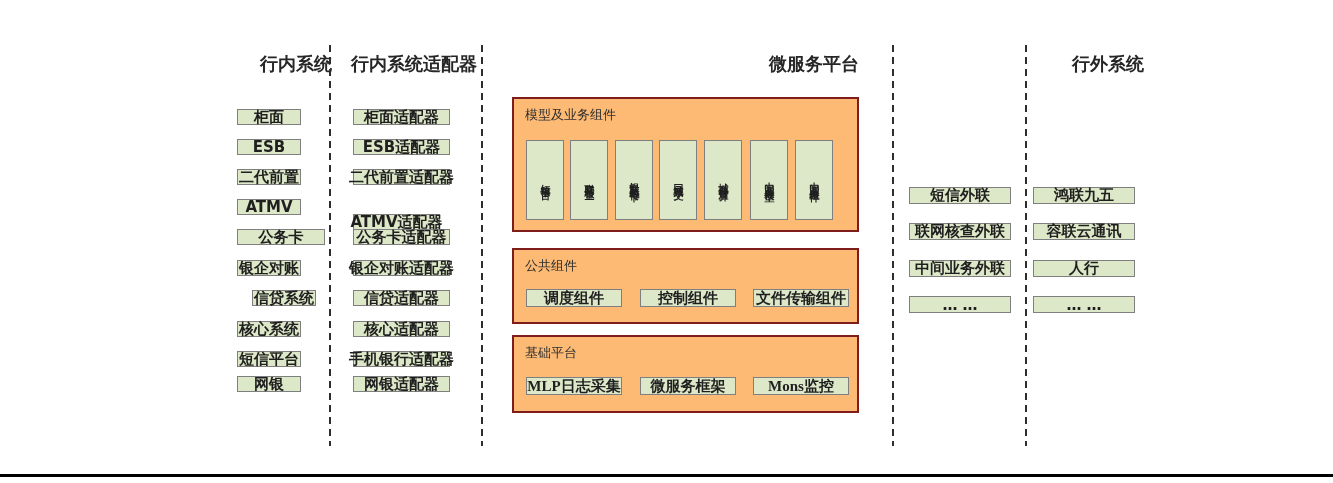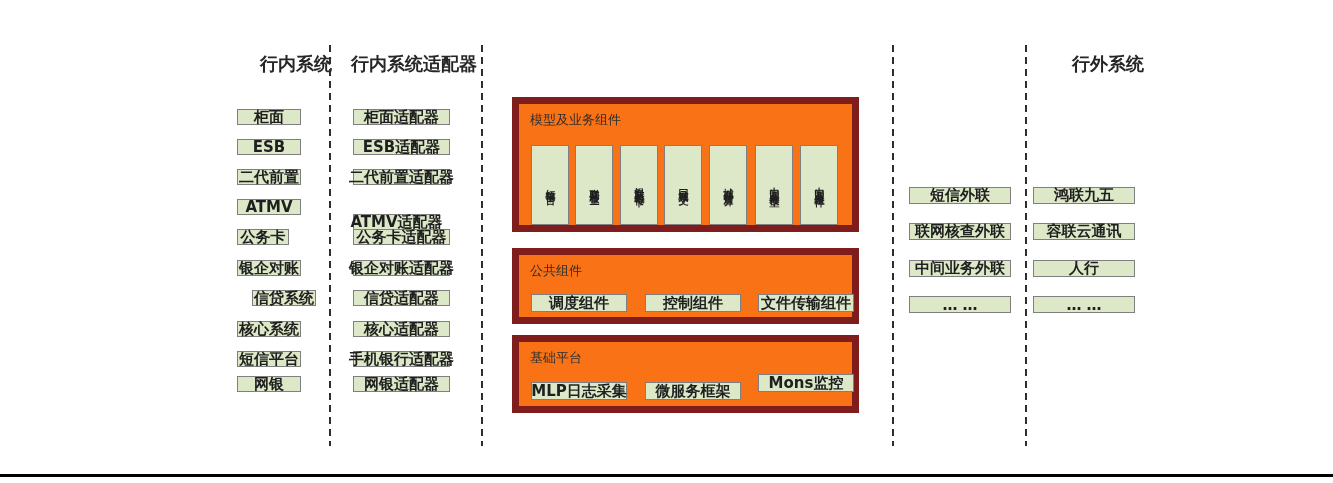--- a/index.html
+++ b/index.html
@@ -38,22 +38,23 @@
     font-size: 15px;
     font-weight: bold;
     display: flex;
     align-items: center;
     justify-content: center;
     white-space: nowrap;
   }
   .panel {
     position: absolute;
     box-sizing: border-box;
-    background: #f97316;
-    border: 7px solid #7f1d1d;
+    background: #fdba74;
+    border: 2px solid #7f1d1d;
+    font-family: Liberation Serif, serif;
   }
   .panel-title {
     position: absolute;
     left: 11px;
     top: 7px;
     font-size: 13px;
     color: #2e2e2e;
     white-space: nowrap;
   }
   .vbox {
@@ -71,32 +72,33 @@
     background: #000000;
   }
 </style>
 </head>
 <body>
 
 <div class="canvas">
 
   <div class="col-title" style="left:208px;width:124px">行内系统</div>
   <div class="col-title" style="left:337px;width:140px">行内系统适配器</div>
+  <div class="col-title" style="left:512px;width:347px">微服务平台</div>
   <div class="col-title" style="left:1020px;width:124px">行外系统</div>
 
   <div class="divider" style="left:329px"></div>
   <div class="divider" style="left:481px"></div>
   <div class="divider" style="left:892px"></div>
   <div class="divider" style="left:1025px"></div>
 
   <div class="gbox" style="left:237px;top:109px;width:64px;height:16px">柜面</div>
   <div class="gbox" style="left:237px;top:139px;width:64px;height:16px">ESB</div>
   <div class="gbox" style="left:237px;top:169px;width:64px;height:16px">二代前置</div>
   <div class="gbox" style="left:237px;top:199px;width:64px;height:16px">ATMV</div>
-  <div class="gbox" style="left:237px;top:229px;width:52px;height:16px">公务卡</div>
+  <div class="gbox" style="left:237px;top:229px;width:88px;height:16px">公务卡</div>
   <div class="gbox" style="left:237px;top:260px;width:64px;height:16px">银企对账</div>
   <div class="gbox" style="left:252px;top:290px;width:64px;height:16px">信贷系统</div>
   <div class="gbox" style="left:237px;top:321px;width:64px;height:16px">核心系统</div>
   <div class="gbox" style="left:237px;top:351px;width:64px;height:16px">短信平台</div>
   <div class="gbox" style="left:237px;top:376px;width:64px;height:16px">网银</div>
 
   <div class="gbox" style="left:353px;top:109px;width:97px;height:16px">柜面适配器</div>
   <div class="gbox" style="left:353px;top:139px;width:97px;height:16px">ESB适配器</div>
   <div class="gbox" style="left:353px;top:169px;width:97px;height:16px">二代前置适配器</div>
   <div class="gbox" style="left:353px;top:214px;width:87px;height:16px">ATMV适配器</div>
@@ -122,21 +124,21 @@
     <div class="panel-title">公共组件</div>
     <div class="gbox" style="left:12px;top:39px;width:96px;height:18px">调度组件</div>
     <div class="gbox" style="left:126px;top:39px;width:96px;height:18px">控制组件</div>
     <div class="gbox" style="left:239px;top:39px;width:96px;height:18px">文件传输组件</div>
   </div>
 
   <div class="panel" style="left:512px;top:335px;width:347px;height:78px">
     <div class="panel-title">基础平台</div>
     <div class="gbox" style="left:12px;top:40px;width:96px;height:18px">MLP日志采集</div>
     <div class="gbox" style="left:126px;top:40px;width:96px;height:18px">微服务框架</div>
-    <div class="gbox" style="left:239px;top:32px;width:96px;height:18px">Mons监控</div>
+    <div class="gbox" style="left:239px;top:40px;width:96px;height:18px">Mons监控</div>
   </div>
 
   <div class="gbox" style="left:909px;top:187px;width:102px;height:17px">短信外联</div>
   <div class="gbox" style="left:909px;top:223px;width:102px;height:17px">联网核查外联</div>
   <div class="gbox" style="left:909px;top:260px;width:102px;height:17px">中间业务外联</div>
   <div class="gbox" style="left:909px;top:296px;width:102px;height:17px">… …</div>
 
   <div class="gbox" style="left:1033px;top:187px;width:102px;height:17px">鸿联九五</div>
   <div class="gbox" style="left:1033px;top:223px;width:102px;height:17px">容联云通讯</div>
   <div class="gbox" style="left:1033px;top:260px;width:102px;height:17px">人行</div>

